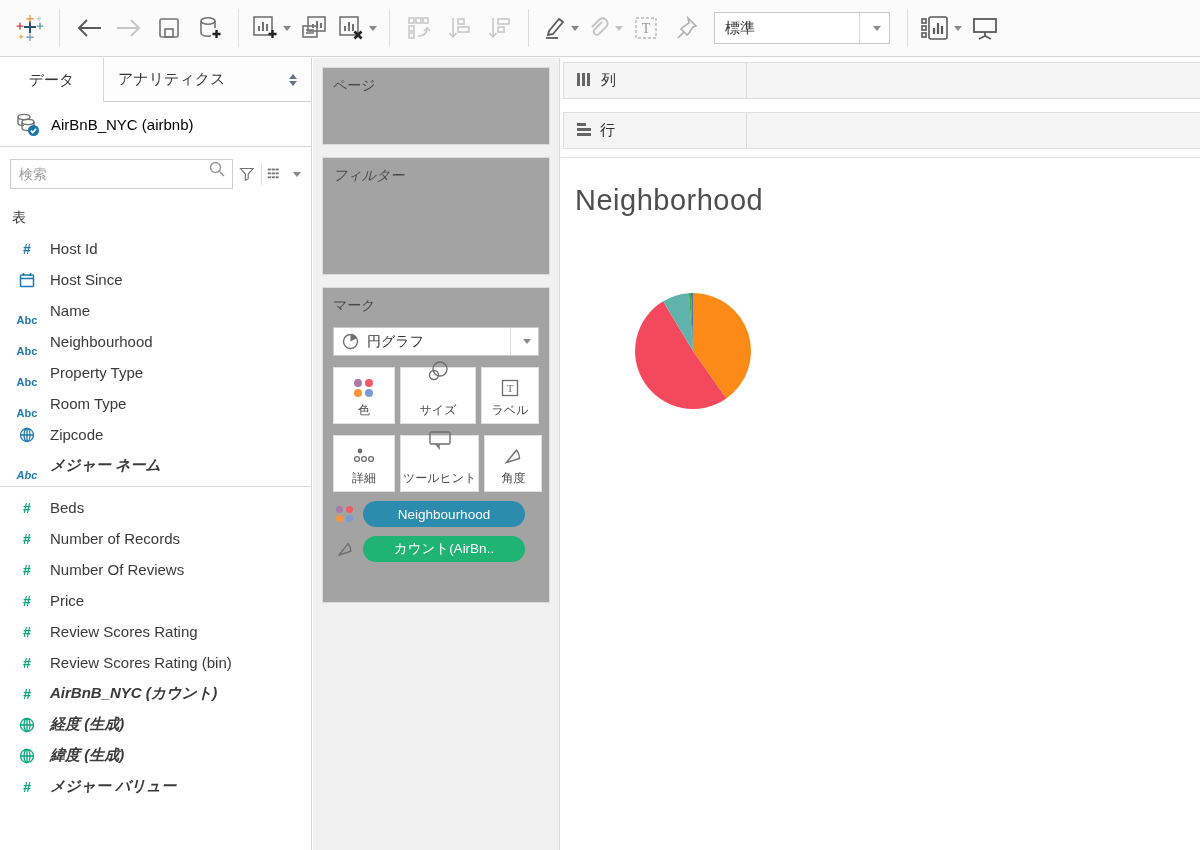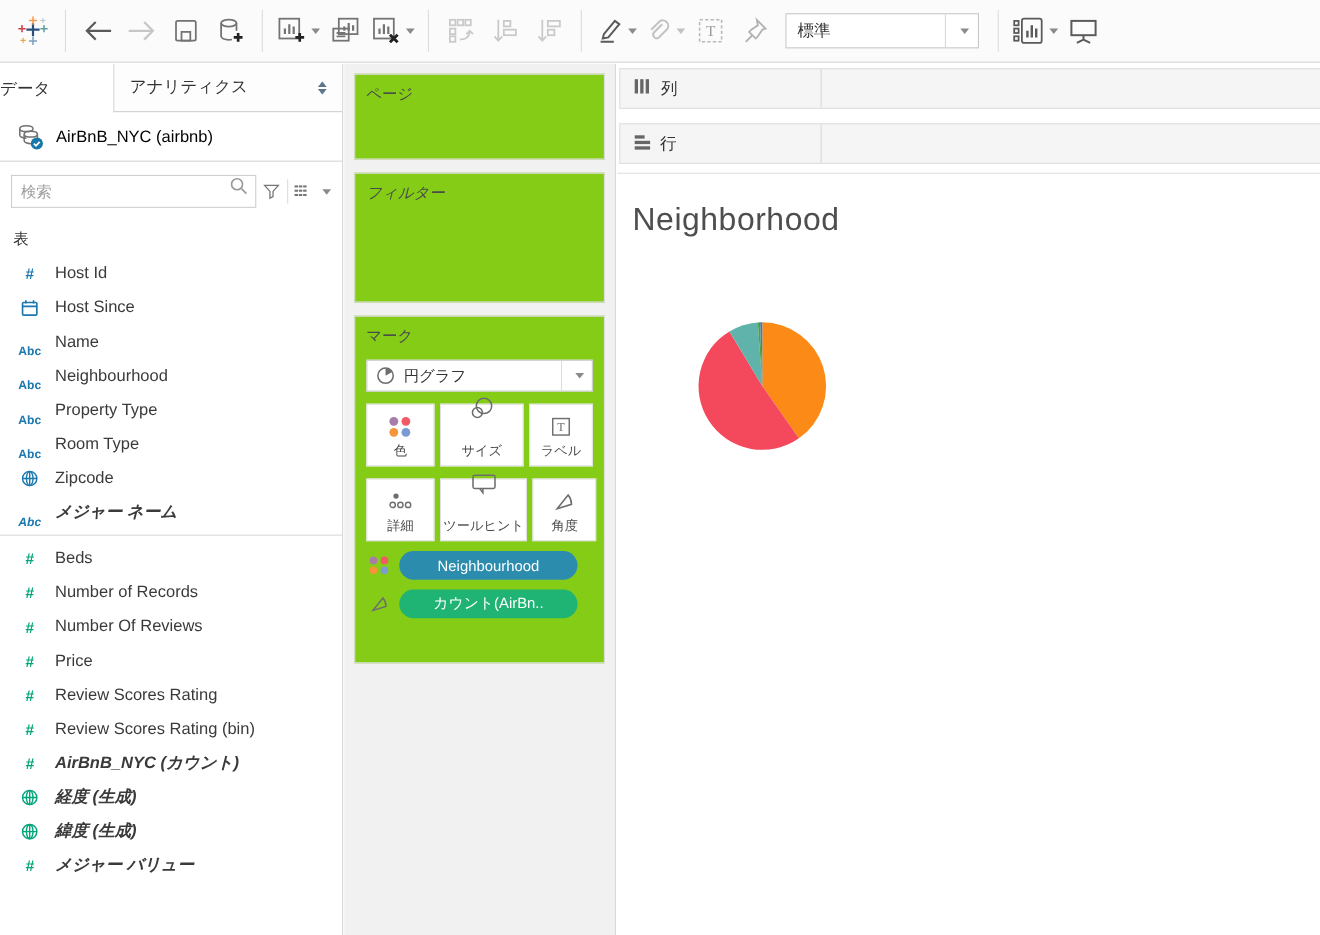--- a/index.html
+++ b/index.html
@@ -22,21 +22,21 @@
     border:1px solid #c8c8c8; margin:0 8px; cursor:pointer; }
   .tb-dd .dd-label { flex:1; padding:0 10px; font-size:15px; color:#333; }
   .tb-dd .dd-caretbox { width:30px; height:100%; border-left:1px solid #d9d9d9;
     display:flex; align-items:center; justify-content:center; }
 
   
   .sidebar { position:absolute; top:58px; left:0; width:312px; height:792px;
     background:#fff; border-right:1px solid #d5d5d5; }
   .side-tabs { display:flex; height:44px; }
   .tab { display:flex; align-items:center; font-size:15px; color:#333; cursor:pointer; }
-  .tab.active { width:103px; background:#fff; }
+  .tab.active { width:103px; justify-content:center; background:#fff; }
   .tab.inactive { flex:1; background:#fdfdfd; border-left:1px solid #d8d8d8;
     border-bottom:1px solid #cfcfcf; padding:0 14px; justify-content:space-between; }
   .sort-mini { display:flex; flex-direction:column; gap:2px; }
   .sort-mini i { width:0; height:0; border-left:4px solid transparent; border-right:4px solid transparent; display:block; }
   .sort-mini .up { border-bottom:5px solid #5b7689; }
   .sort-mini .dn { border-top:5px solid #5b7689; }
   .datasource { height:45px; display:flex; align-items:center; gap:10px; padding:0 14px;
     border-bottom:1px solid #d5d5d5; cursor:pointer; }
   .datasource .ds-name { font-size:15px; color:#000000; }
   .search-row { display:flex; align-items:center; padding:12px 10px 10px 10px; gap:6px; }
@@ -51,21 +51,21 @@
   .fi .hash { font-size:14px; font-weight:700; }
   .fi .abc { font-size:11px; font-weight:600;margin-top:18px; }
   .blue { color:#1b79af; } .green { color:#03a57a; }
   .fl { font-size:15px; color:#3a3a3a; white-space:nowrap; }
   .fl.it { font-style:italic;font-weight:bold; }
   .field-divider { height:1px; background:#d9d9d9; margin:5px 0 5px 0; }
 
   
   .midpanel { position:absolute; top:58px; left:313px; width:247px; height:792px;
     background:#f1f1f2; border-right:1px solid #d9d9d9; }
-  .card { position:absolute; left:9px; width:228px; background:#84cc16;
+  .card { position:absolute; left:9px; width:228px; background:#a3a3a3;
     border:1px solid #dcdcdc; padding:9px 10px; }
   .card-label { font-size:14px; color:#4a4a4a; }
   .card.pages   { top:9px;  height:78px; }
   .card.filters { top:99px; height:118px;font-style:italic; }
   .card.marks   { top:229px; height:316px; }
   .mark-dd { margin-top:12px; height:29px; border:1px solid #c9c9c9; background:#fff;
     display:flex; align-items:center; cursor:pointer; }
   .mark-dd .md-label { flex:1; display:flex; align-items:center; gap:8px; padding:0 8px; font-size:14px; color:#333; }
   .mark-dd .dd-caretbox { width:28px; height:100%; border-left:1px solid #ddd;
     display:flex; align-items:center; justify-content:center; }

